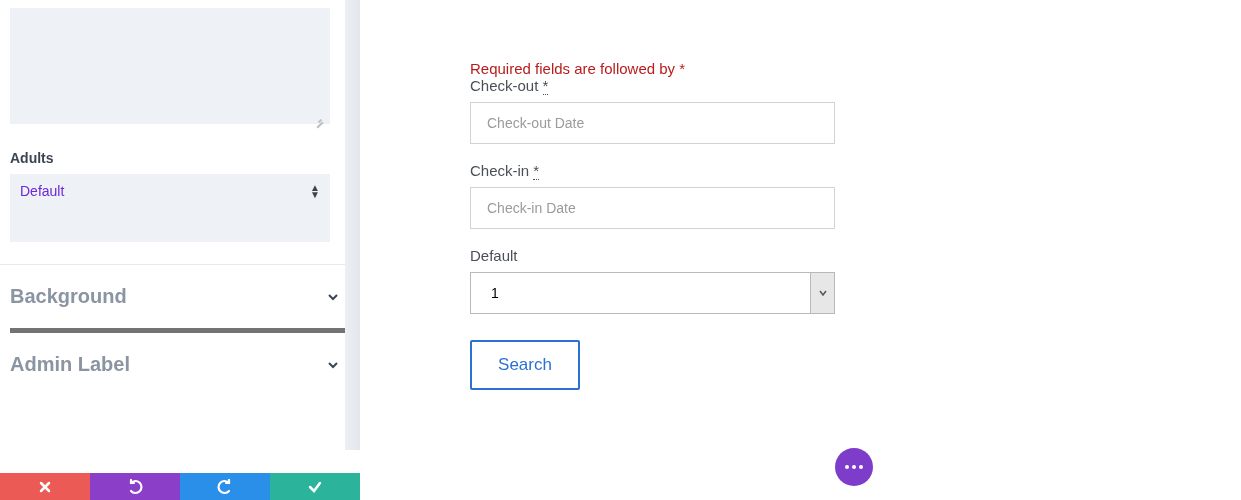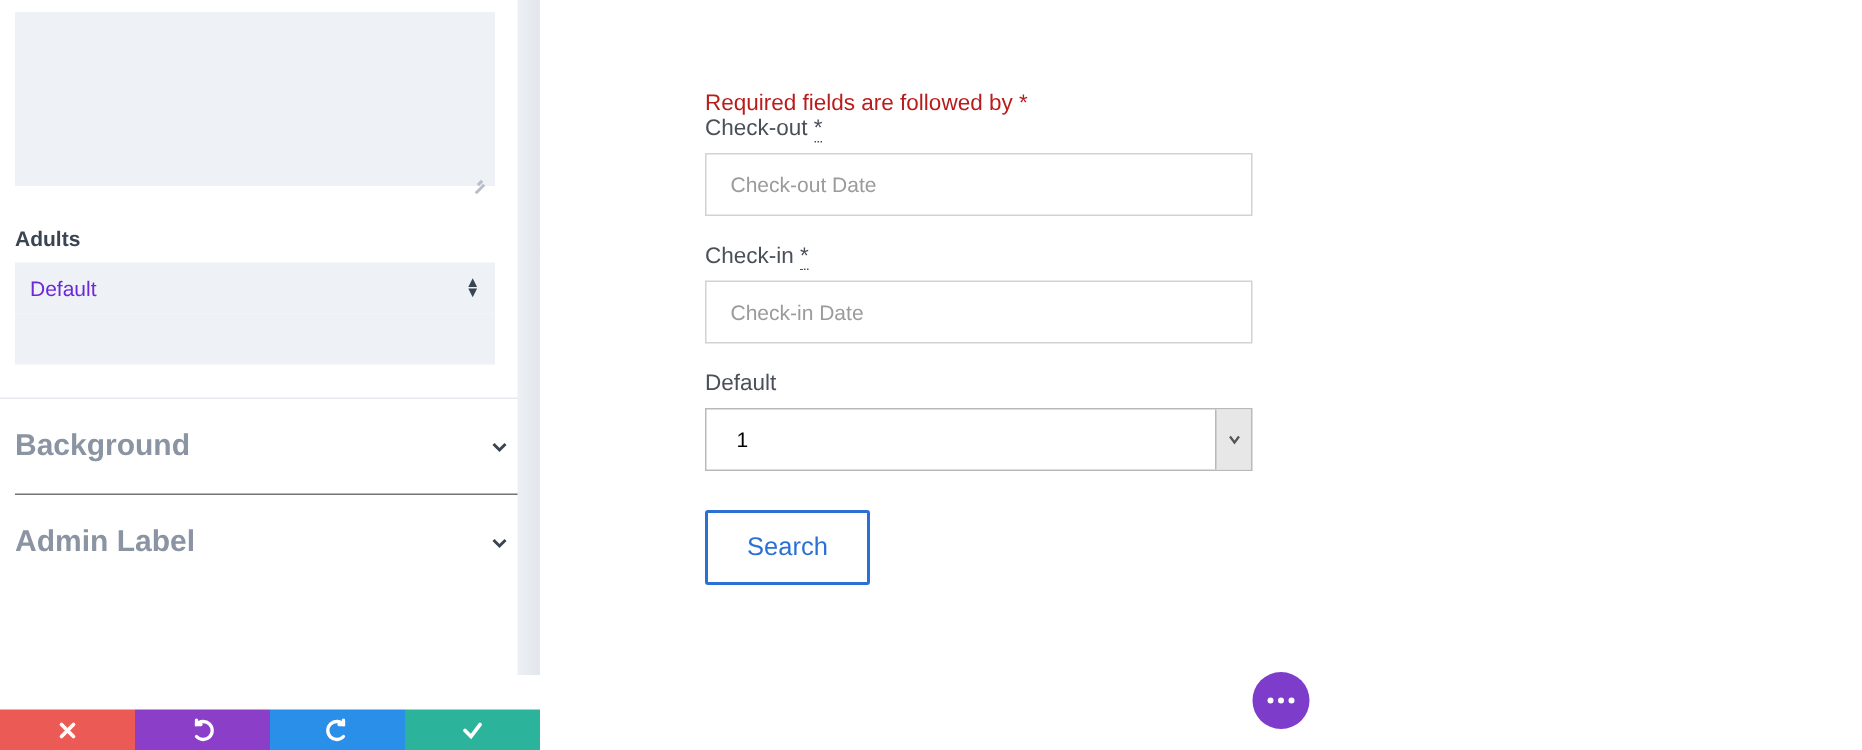--- a/index.html
+++ b/index.html
@@ -24,21 +24,21 @@
     width: 100%; height: 34px; background: #eef1f5; border: none; font: inherit;
     font-size: 14px; color: #6d28d9; padding: 0 28px 0 10px; appearance: none; -webkit-appearance: none;
   }
   .style-caret { position: absolute; right: 10px; top: 50%; transform: translateY(-50%); pointer-events: none; font-size: 10px; color: #3b4552; line-height: 7px; }
   .style-caret span { display: block; }
 
   .class-input { width: 320px; height: 34px; background: #eef1f5; border: none; font: inherit; padding: 0 10px; }
 
   .divider { border-top: 1px solid #e6e9ee; margin: 22px 0 0 -10px; width: calc(100% + 20px); }
 
-  .accordion-row { display: flex; align-items: center; justify-content: space-between; padding: 20px 10px 20px 0; border-bottom: 1px solid #737373; cursor: pointer; }
+  .accordion-row { display: flex; align-items: center; justify-content: space-between; padding: 20px 10px 20px 0; border-bottom: 5px solid #737373; cursor: pointer; }
   .accordion-title { font-size: 20px; font-weight: 600; color: #8b94a3; }
   .chevron { width: 14px; height: 14px; display: inline-block; }
   .chevron svg { display: block; }
 
   .action-bar { display: flex; width: 100%; height: 27px; }
   .action-btn { flex: 1; height: 27px; border: none; cursor: pointer; display: flex; align-items: center; justify-content: center; }
   .action-btn.red    { background: #eb5a55; }
   .action-btn.purple { background: #8b3fc9; }
   .action-btn.blue   { background: #2a8fe8; }
   .action-btn.green  { background: #2bb39b; }

